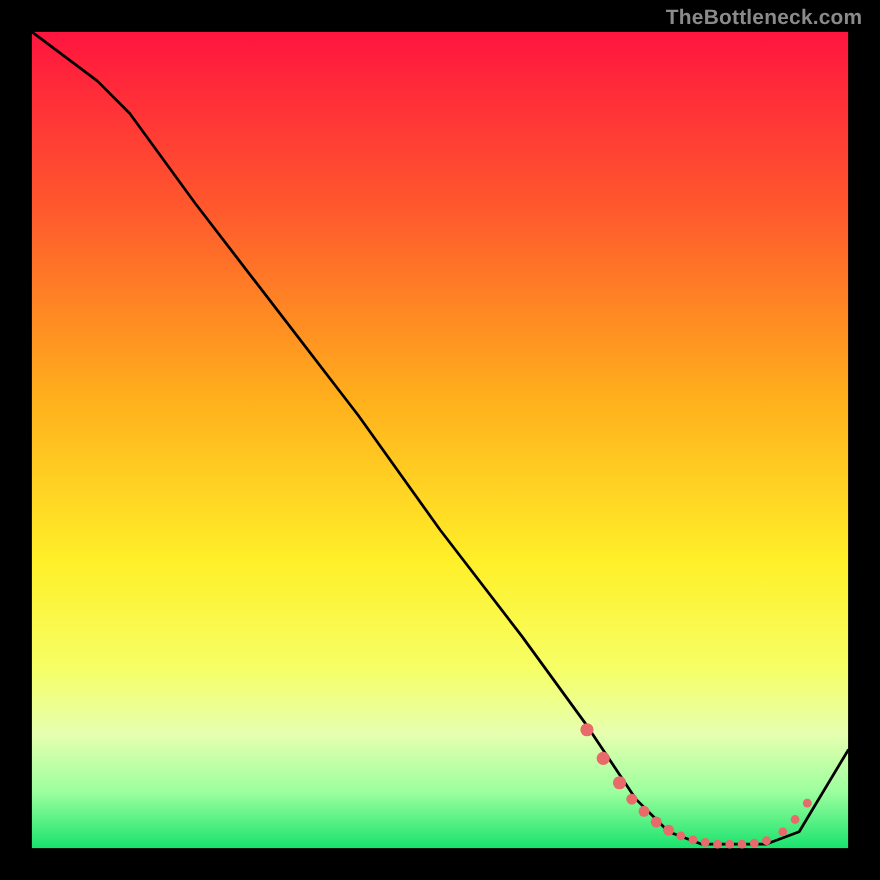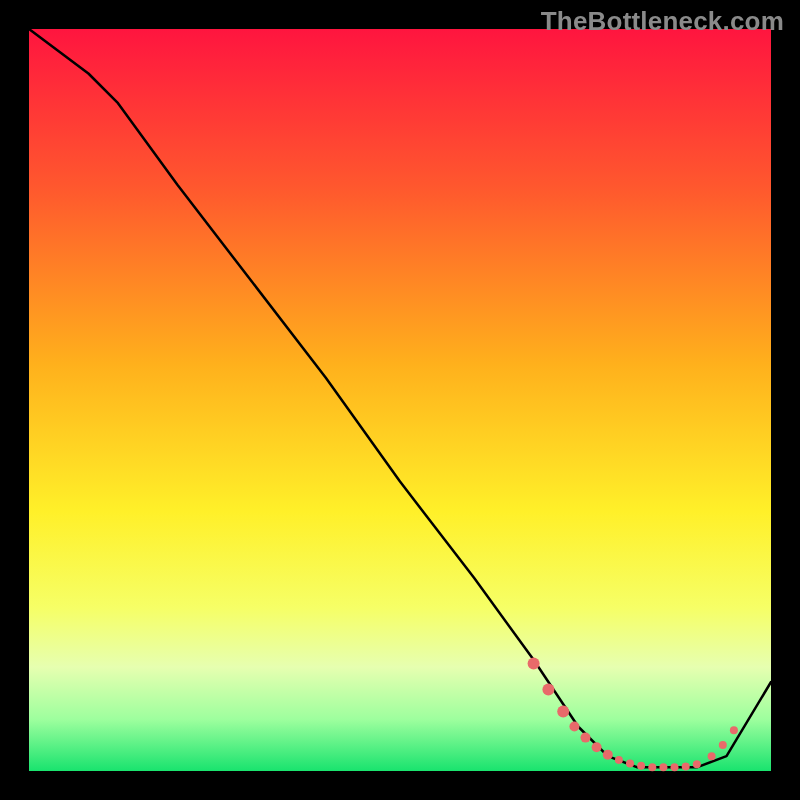--- a/index.html
+++ b/index.html
@@ -19,21 +19,21 @@
   svg.plot {
     position: absolute;
     top: 0;
     left: 0;
   }
   .attribution {
     position: absolute;
     top: 6px;
     right: 16px;
     font-family: Arial, Helvetica, sans-serif;
-    font-size: 26px;
+    font-size: 19px;
     font-weight: 600;
     color: #8a8a8a;
     letter-spacing: 0.2px;
     user-select: none;
   }
 </style>
 </head>
 <body>
 
 <div class="stage">

